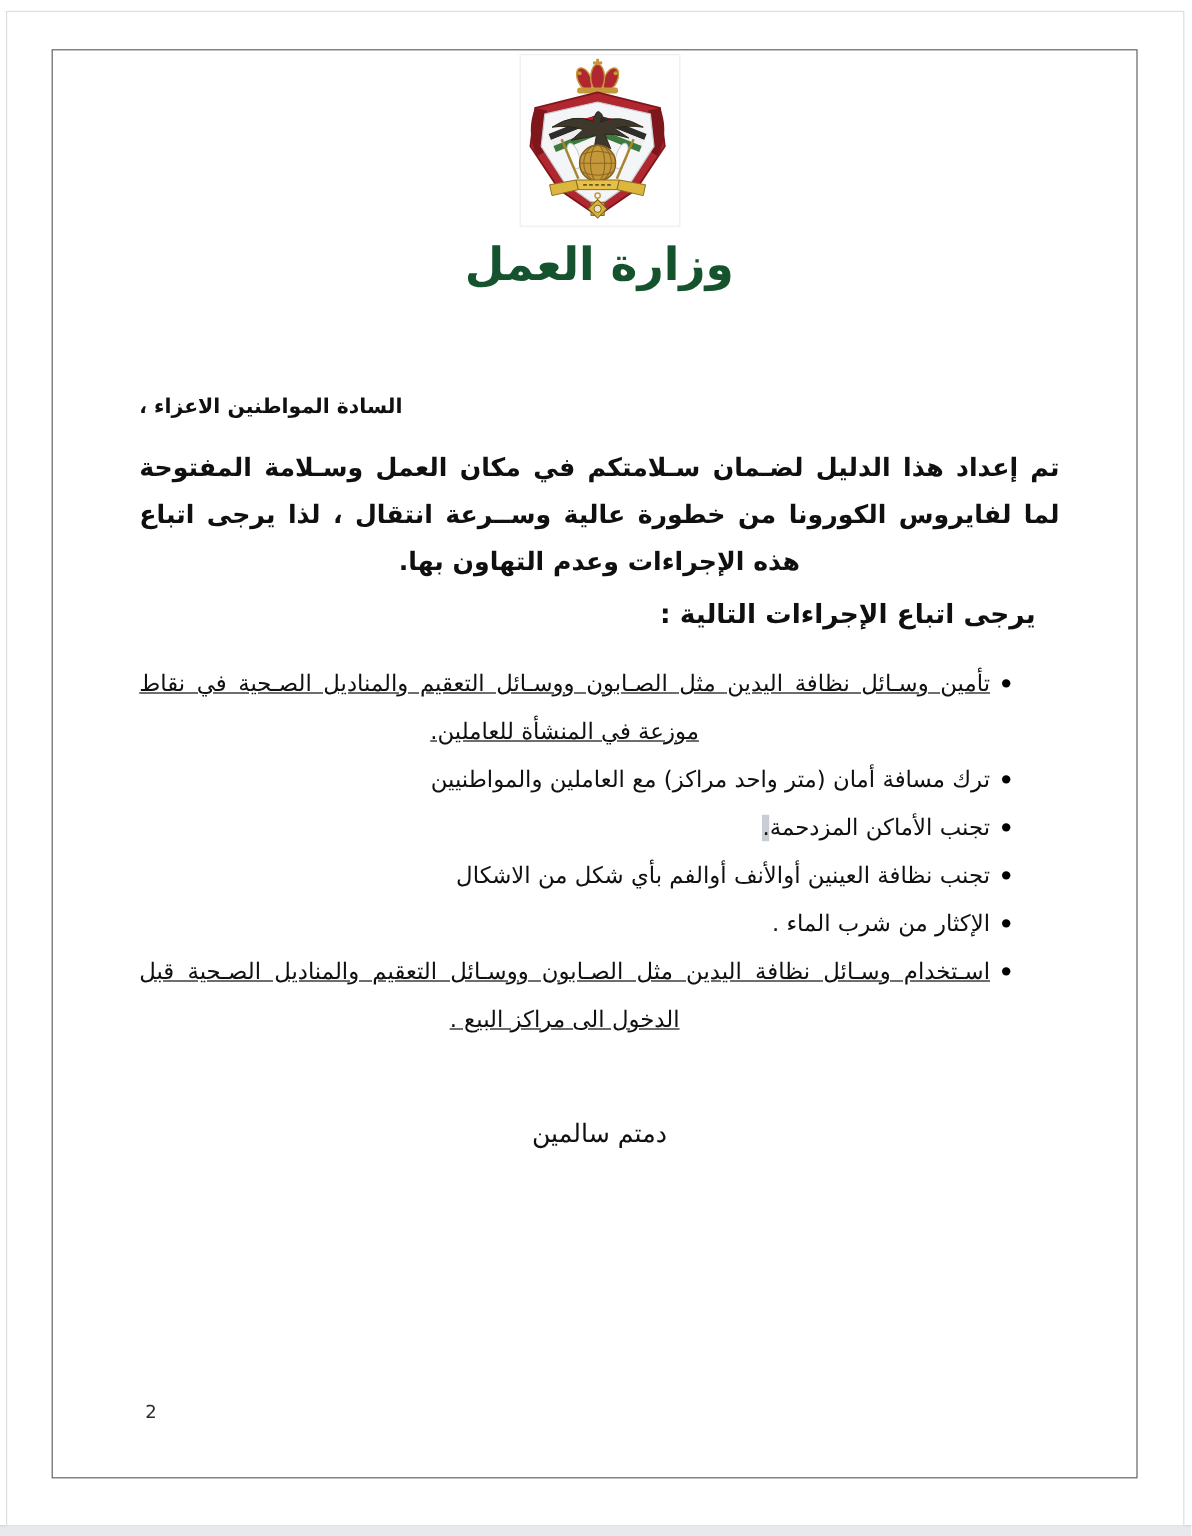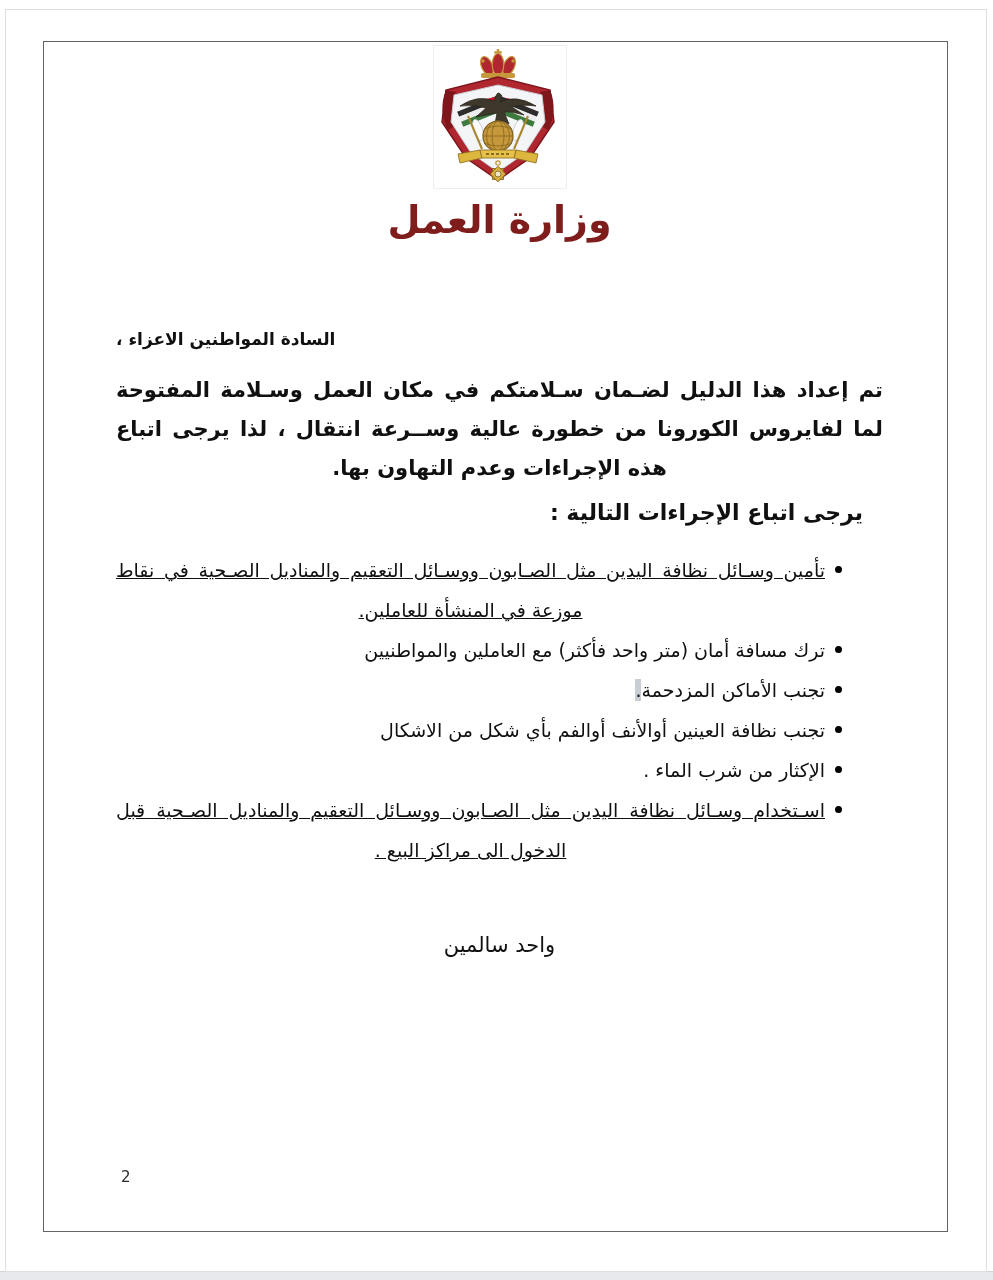--- a/index.html
+++ b/index.html
@@ -43,21 +43,21 @@
     border:1px solid #eceef0;
     box-sizing:content-box;
   }
   .ministry-wordmark {
     margin-top:2px;
     text-align:center;
     font-size:38px;
     font-weight:bold;
     letter-spacing:-1px;
     line-height:52px;
-    color:#7f1d1d;
+    color:#14532d;
   }
 
   
   .greeting {
     margin-top:80px;
     margin-left:0; margin-right:18px;
     text-align:left;
     font-size:17px;
     font-weight:bold;
     line-height:26px;
@@ -201,24 +201,24 @@
     </div>
 
     <div class="greeting">السادة المواطنين الاعزاء ،</div>
 
     <p class="intro">تم إعداد هذا الدليل لضـمان سـلامتكم في مكان العمل  وسـلامة المفتوحة لما لفايروس الكورونا من خطورة عالية وســرعة انتقال ، لذا يرجى اتباع هذه الإجراءات وعدم التهاون بها.</p>
 
     <div class="list-heading">يرجى اتباع الإجراءات التالية  :</div>
 
     <ul class="bullet-list">
       <li class="wrapped"><span>تأمين وسـائل نظافة اليدين مثل الصـابون ووسـائل التعقيم والمناديل الصـحية في نقاط موزعة في المنشأة للعاملين.</span><span class="hl"></span></li>
-      <li><span>ترك مسافة أمان  (متر واحد فأكثر) مع العاملين والمواطنيين</span><span class="hl"></span></li>
+      <li><span>ترك مسافة أمان  (متر واحد مراكز) مع العاملين والمواطنيين</span><span class="hl"></span></li>
       <li><span>تجنب الأماكن المزدحمة</span><span class="hl">.</span></li>
       <li><span>تجنب نظافة العينين أوالأنف أوالفم بأي شكل من الاشكال</span><span class="hl"></span></li>
       <li><span>الإكثار من شرب الماء .</span><span class="hl"></span></li>
       <li class="wrapped"><span>اسـتخدام وسـائل نظافة اليدين مثل الصـابون ووسـائل التعقيم والمناديل الصـحية قبل الدخول الى مراكز البيع .</span><span class="hl"></span></li>
     </ul>
 
-    <div class="closing">واحد سالمين</div>
+    <div class="closing">دمتم سالمين</div>
   </div>
 
   <div class="page-number">2</div>
 </div>
 
 </body></html>

